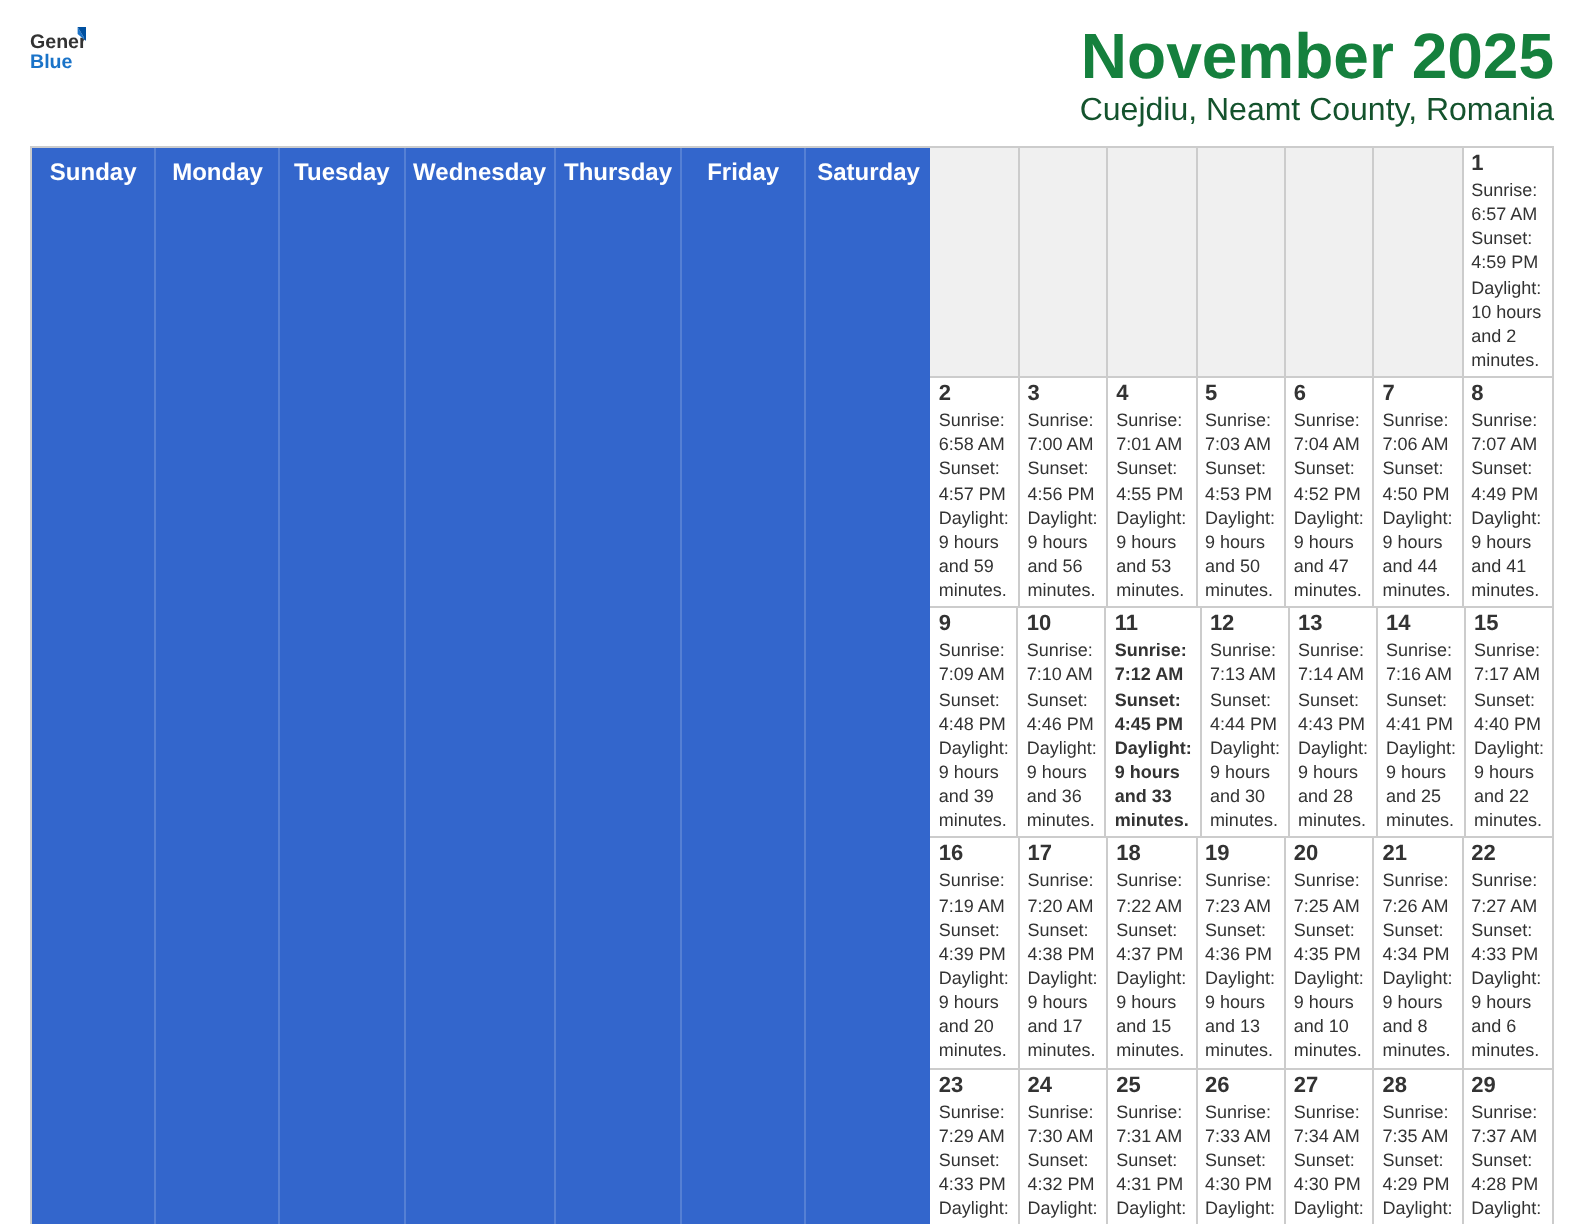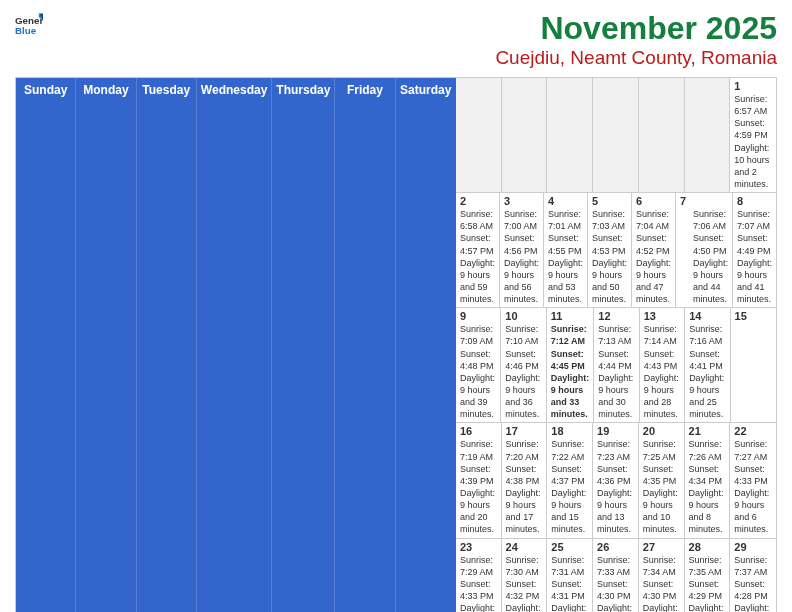--- a/index.html
+++ b/index.html
@@ -34,22 +34,22 @@
     }
     .title-block {
       text-align: right;
     }
     .month-title {
       font-size: 32px;
       font-weight: bold;
       color: #15803d;
     }
     .subtitle {
-      font-size: 19px;
-      color: #b91c1c;
+      font-size: 16px;
+      color: #14532d;
     }
     .calendar {
       flex: 1;
       border: 1px solid #ccc;
       display: flex;
       flex-direction: row;
       justify-content: center;
     }
     .cal-header {
       display: grid;
@@ -171,21 +171,21 @@
 Daylight: 9 hours and 50 minutes.</div>
           </div>
           <div class="cal-cell">
             <span class="day-number">6</span>
             <div class="cell-info" style="white-space: pre-line;">Sunrise: 7:04 AM
 Sunset: 4:52 PM
 Daylight: 9 hours and 47 minutes.</div>
           </div>
           <div class="cal-cell">
             <span class="day-number">7</span>
-            <div class="cell-info" style="white-space: pre-line; margin-left: 13px;">Sunrise: 7:06 AM
+            <div class="cell-info" style="white-space: pre-line;">Sunrise: 7:06 AM
 Sunset: 4:50 PM
 Daylight: 9 hours and 44 minutes.</div>
           </div>
           <div class="cal-cell">
             <span class="day-number">8</span>
             <div class="cell-info" style="white-space: pre-line;">Sunrise: 7:07 AM
 Sunset: 4:49 PM
 Daylight: 9 hours and 41 minutes.</div>
           </div>
         </div>
@@ -221,20 +221,23 @@
 Daylight: 9 hours and 28 minutes.</div>
           </div>
           <div class="cal-cell">
             <span class="day-number">14</span>
             <div class="cell-info" style="white-space: pre-line;">Sunrise: 7:16 AM
 Sunset: 4:41 PM
 Daylight: 9 hours and 25 minutes.</div>
           </div>
           <div class="cal-cell">
             <span class="day-number">15</span>
+            <div class="cell-info" style="white-space: pre-line;">Sunrise: 7:17 AM
+Sunset: 4:40 PM
+Daylight: 9 hours and 22 minutes.</div>
           </div>
         </div>
         <div class="cal-row">
           <div class="cal-cell">
             <span class="day-number">16</span>
             <div class="cell-info" style="white-space: pre-line;">Sunrise: 7:19 AM
 Sunset: 4:39 PM
 Daylight: 9 hours and 20 minutes.</div>
           </div>
           <div class="cal-cell">

